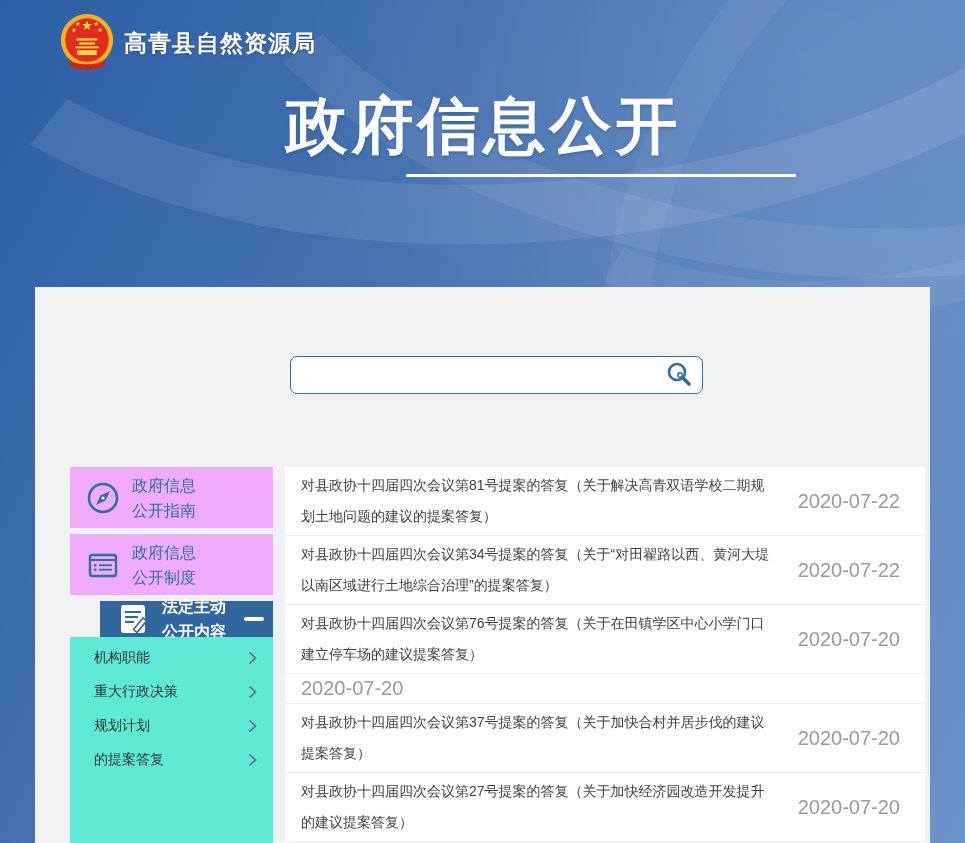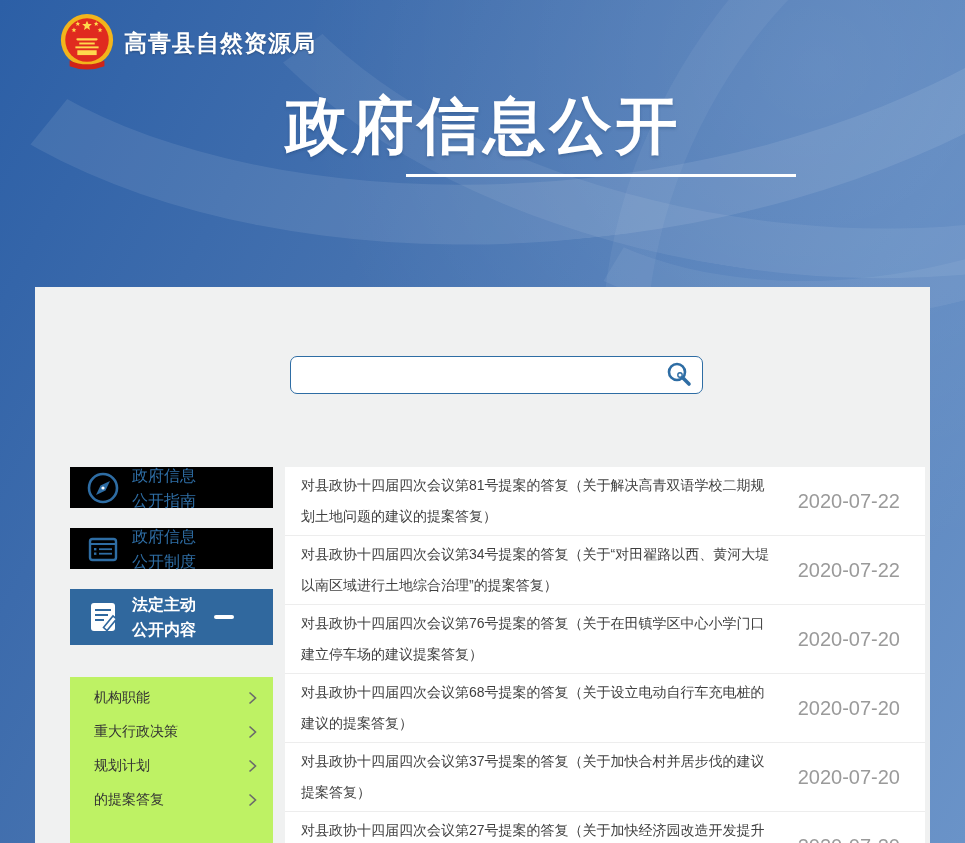--- a/index.html
+++ b/index.html
@@ -38,28 +38,28 @@
   .search-box input { flex:1; height:100%; border:none; outline:none; background:transparent;
     font-size:15px; padding:0 12px; font-family:inherit; color:#333; }
   .search-btn { width:46px; height:100%; background:none; border:none; display:flex;
     align-items:center; justify-content:center; cursor:pointer; }
 
   
   .main { display:flex; margin:73px 5px 0 35px; gap:12px; height:376px; }
 
   
   .sidebar { width:203px; flex:none; display:flex; flex-direction:column; }
-  .side-card { background:#000000; height:41px; margin-bottom:20px; display:flex; align-items:center;
+  .side-card { background:#f0abfc; height:61px; margin-bottom:6px; display:flex; align-items:center;
     padding-left:14px; cursor:pointer; }
   .side-card .icon { width:38px; height:38px; flex:none; display:flex; align-items:center; justify-content:center; }
   .side-label { margin-left:10px; color:#2e6da4; font-size:16px; line-height:25px; }
-  .side-card.active { background:#30689e; height:56px; margin-bottom:0; }
+  .side-card.active { background:#30689e; height:36px; margin-bottom:0;margin-left:30px; }
   .side-card.active .side-label { color:#fff; font-weight:bold; }
   .minus { width:20px; height:4px; background:#fff; border-radius:2px; margin-left:18px; }
-  .submenu { background:#bef264; flex:1; padding-top:4px;margin-top:32px; }
+  .submenu { background:#5eead4; flex:1; padding-top:4px; }
   .submenu-row { height:34px; display:flex; align-items:center; justify-content:space-between;
     padding:0 16px 0 24px; cursor:pointer; }
   .submenu-label { color:#333; font-size:14px; }
 
   
   .news { flex:1; background:#fff; padding:0; }
   .news-row { display:flex; align-items:center; border-bottom:1px solid #ededed;
     padding:3px 25px 3px 16px; cursor:pointer; }
   .news-title { flex:1; font-size:14px; color:#3f3f3f; line-height:31px; padding-right:22px; }
   .news-date { color:#9a9a9a; font-size:20px; white-space:nowrap; }
@@ -197,21 +197,20 @@
         </div>
         <div class="news-row">
           <span class="news-title">对县政协十四届四次会议第34号提案的答复（关于“对田翟路以西、黄河大堤以南区域进行土地综合治理”的提案答复）</span>
           <span class="news-date">2020-07-22</span>
         </div>
         <div class="news-row">
           <span class="news-title">对县政协十四届四次会议第76号提案的答复（关于在田镇学区中心小学门口建立停车场的建议提案答复）</span>
           <span class="news-date">2020-07-20</span>
         </div>
         <div class="news-row">
-          <span class="news-title">对县政协十四届四次会议第68号提案的答复（关于设立电动自行车充电桩的建议的提案答复）</span>
           <span class="news-date">2020-07-20</span>
         </div>
         <div class="news-row">
           <span class="news-title">对县政协十四届四次会议第37号提案的答复（关于加快合村并居步伐的建议提案答复）</span>
           <span class="news-date">2020-07-20</span>
         </div>
         <div class="news-row">
           <span class="news-title">对县政协十四届四次会议第27号提案的答复（关于加快经济园改造开发提升的建议提案答复）</span>
           <span class="news-date">2020-07-20</span>
         </div>

